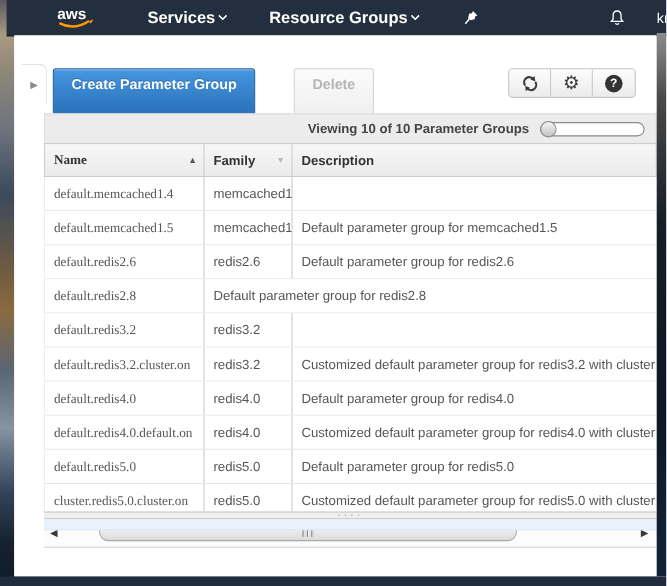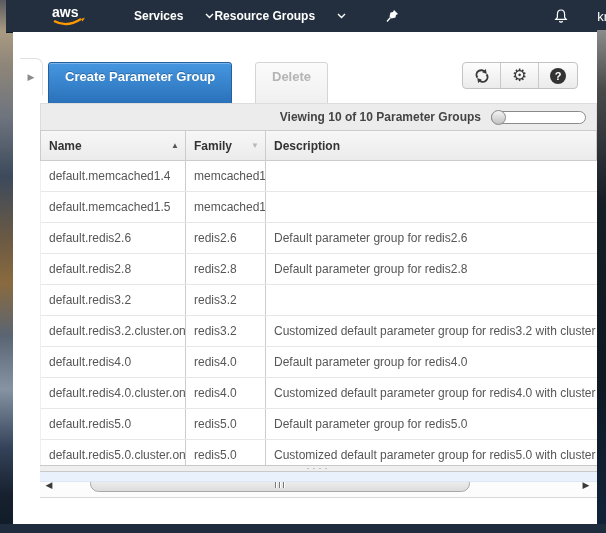--- a/index.html
+++ b/index.html
@@ -21,24 +21,24 @@
   }
   .bottom-bar{
     position:absolute;left:0;top:524px;width:606px;height:9px;background:#1f2c3d;
   }
   
   .navbar{
     position:absolute;left:6px;top:0;width:600px;height:32px;background:#232f3e;
     border-bottom:1px solid #141c26;display:flex;align-items:center;color:#fff;
   }
   .aws-logo{margin-left:42px;width:42px;height:26px;flex:0 0 auto;}
-  .nav-item{display:flex;align-items:center;gap:22px;font-size:12px;font-weight:bold;
+  .nav-item{display:flex;align-items:center;gap:2px;font-size:15px;font-weight:bold;
     color:#fff;cursor:pointer;}
   .nav-services{margin-left:44px;}
-  .nav-resource{align-items:center;}
+  .nav-resource{margin-left:38px;align-items:center;}
   .nav-pin{margin-left:40px;cursor:pointer;display:flex;align-items:center;}
   .nav-spacer{flex:1;}
   .nav-bell{margin-right:28px;cursor:pointer;display:flex;align-items:center;}
   .nav-user{font-size:13px;color:#fff;margin-right:-2px;white-space:nowrap;cursor:pointer;}
   
   .page{position:absolute;left:13px;top:32px;width:584px;height:492px;background:#fff;}
   .collapse-tab{
     position:absolute;left:7px;top:26px;width:22px;height:36px;background:#fff;
     border-top:1px solid #e2e2e2;border-right:1px solid #e2e2e2;border-top-right-radius:7px;
     display:flex;align-items:center;justify-content:center;cursor:pointer;
@@ -47,21 +47,21 @@
   .btn{
     display:inline-block;border-radius:3px;font-size:13px;font-weight:bold;
     padding:0 16px;height:44px;line-height:27px;cursor:pointer;box-sizing:border-box;
   }
   .btn-primary{
     position:absolute;left:35px;top:30px;
     background:linear-gradient(#4596e0,#2970b8);color:#fff;border:1px solid #2260a0;
     text-shadow:0 -1px 0 rgba(0,0,0,.25);box-shadow:inset 0 1px 0 rgba(255,255,255,.3);
   }
   .btn-disabled{
-    position:absolute;left:242px;top:30px;
+    position:absolute;left:254px;top:30px;
     background:linear-gradient(#fbfbfb,#efefef);color:#b4b4b4;border:1px solid #d5d5d5;
     cursor:default;
   }
   .icon-group{
     position:absolute;left:449px;top:30px;height:27px;display:flex;
     border:1px solid #c3c3c3;border-radius:4px;overflow:hidden;
     background:linear-gradient(#fdfdfd,#ebebeb);box-sizing:border-box;
   }
   .icon-btn{
     width:38px;height:100%;display:flex;align-items:center;justify-content:center;
@@ -87,21 +87,21 @@
     position:absolute;left:-1px;top:-2px;width:15px;height:15px;border-radius:50%;
     background:linear-gradient(#f4f4f4,#c2c2c2);border:1px solid #8a8a8a;box-sizing:border-box;
   }
   .thead{
     height:31px;background:linear-gradient(#f7f7f7,#ebebeb);
     border:1px solid #ccc;display:flex;align-items:stretch;box-sizing:border-box;
     font-size:12px;font-weight:bold;color:#333;
   }
   .th{display:flex;align-items:center;padding:0 6px 0 8px;box-sizing:border-box;cursor:pointer;}
   .th .sort{margin-left:auto;font-size:8px;}
-  .col-name{width:145px;border-right:1px solid #ccc;}
+  .col-name{width:145px;border-right:1px solid #ccc;font-family:Liberation Serif, serif;}
   .col-family{width:80px;border-right:1px solid #ccc;}
   .col-desc{flex:1;overflow:hidden;white-space:nowrap;}
   .sort-asc{color:#555;}
   .sort-none{color:#b9b9b9;}
   .tbody{border-left:1px solid #eee;}
   .trow{
     height:30px;display:flex;align-items:stretch;border-bottom:1px solid #e7e7e7;
     font-size:12px;color:#565656;background:#fff;cursor:pointer;
   }
   .td{display:flex;align-items:center;padding:0 6px 0 8px;box-sizing:border-box;
@@ -222,31 +222,31 @@
 
       <div class="tbody">
   <div class="trow">
     <div class="td col-name">default.memcached1.4</div>
     <div class="td col-family">memcached1.4</div>
   </div>
 
   <div class="trow">
     <div class="td col-name">default.memcached1.5</div>
     <div class="td col-family">memcached1.5</div>
+    <div class="td col-desc">Default parameter group for memcached1.5</div>
   </div>
 
   <div class="trow">
     <div class="td col-name">default.redis2.6</div>
     <div class="td col-family">redis2.6</div>
     <div class="td col-desc">Default parameter group for redis2.6</div>
   </div>
 
   <div class="trow">
     <div class="td col-name">default.redis2.8</div>
-    <div class="td col-family">redis2.8</div>
     <div class="td col-desc">Default parameter group for redis2.8</div>
   </div>
 
   <div class="trow">
     <div class="td col-name">default.redis3.2</div>
     <div class="td col-family">redis3.2</div>
   </div>
 
   <div class="trow">
     <div class="td col-name">default.redis3.2.cluster.on</div>
@@ -254,33 +254,33 @@
     <div class="td col-desc">Customized default parameter group for redis3.2 with cluster</div>
   </div>
 
   <div class="trow">
     <div class="td col-name">default.redis4.0</div>
     <div class="td col-family">redis4.0</div>
     <div class="td col-desc">Default parameter group for redis4.0</div>
   </div>
 
   <div class="trow">
-    <div class="td col-name">default.redis4.0.cluster.on</div>
+    <div class="td col-name">default.redis4.0.default.on</div>
     <div class="td col-family">redis4.0</div>
     <div class="td col-desc">Customized default parameter group for redis4.0 with cluster</div>
   </div>
 
   <div class="trow">
     <div class="td col-name">default.redis5.0</div>
     <div class="td col-family">redis5.0</div>
     <div class="td col-desc">Default parameter group for redis5.0</div>
   </div>
 
   <div class="trow">
-    <div class="td col-name">default.redis5.0.cluster.on</div>
+    <div class="td col-name">cluster.redis5.0.cluster.on</div>
     <div class="td col-family">redis5.0</div>
     <div class="td col-desc">Customized default parameter group for redis5.0 with cluster</div>
   </div>
 </div>
 
       <div class="hscroll">
         <span class="hs-arrow">◀</span>
         <div class="hs-thumb">
           <span class="hs-grip-bar"></span>
           <span class="hs-grip-bar"></span>

